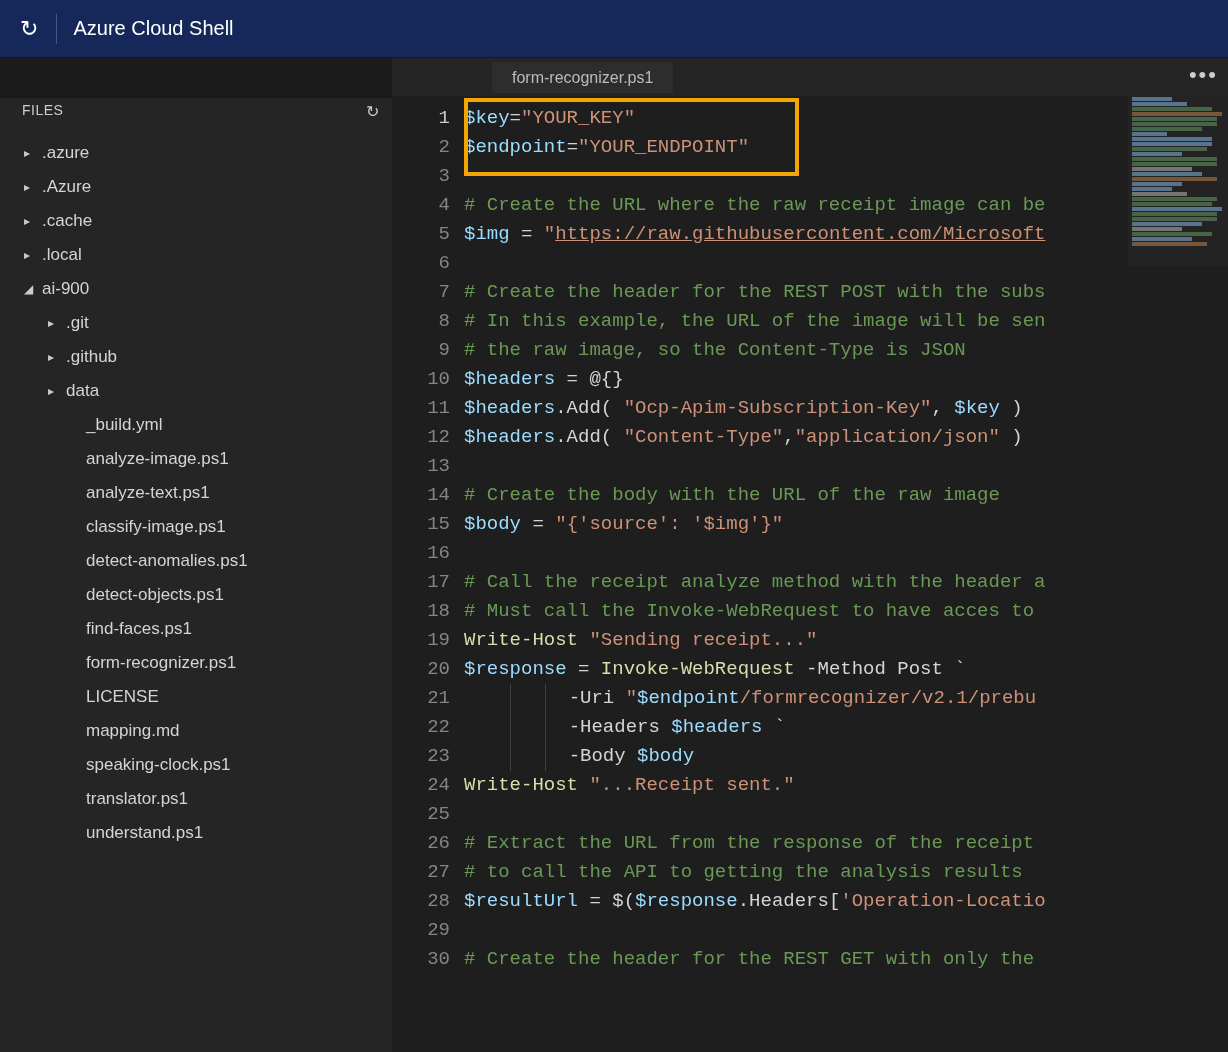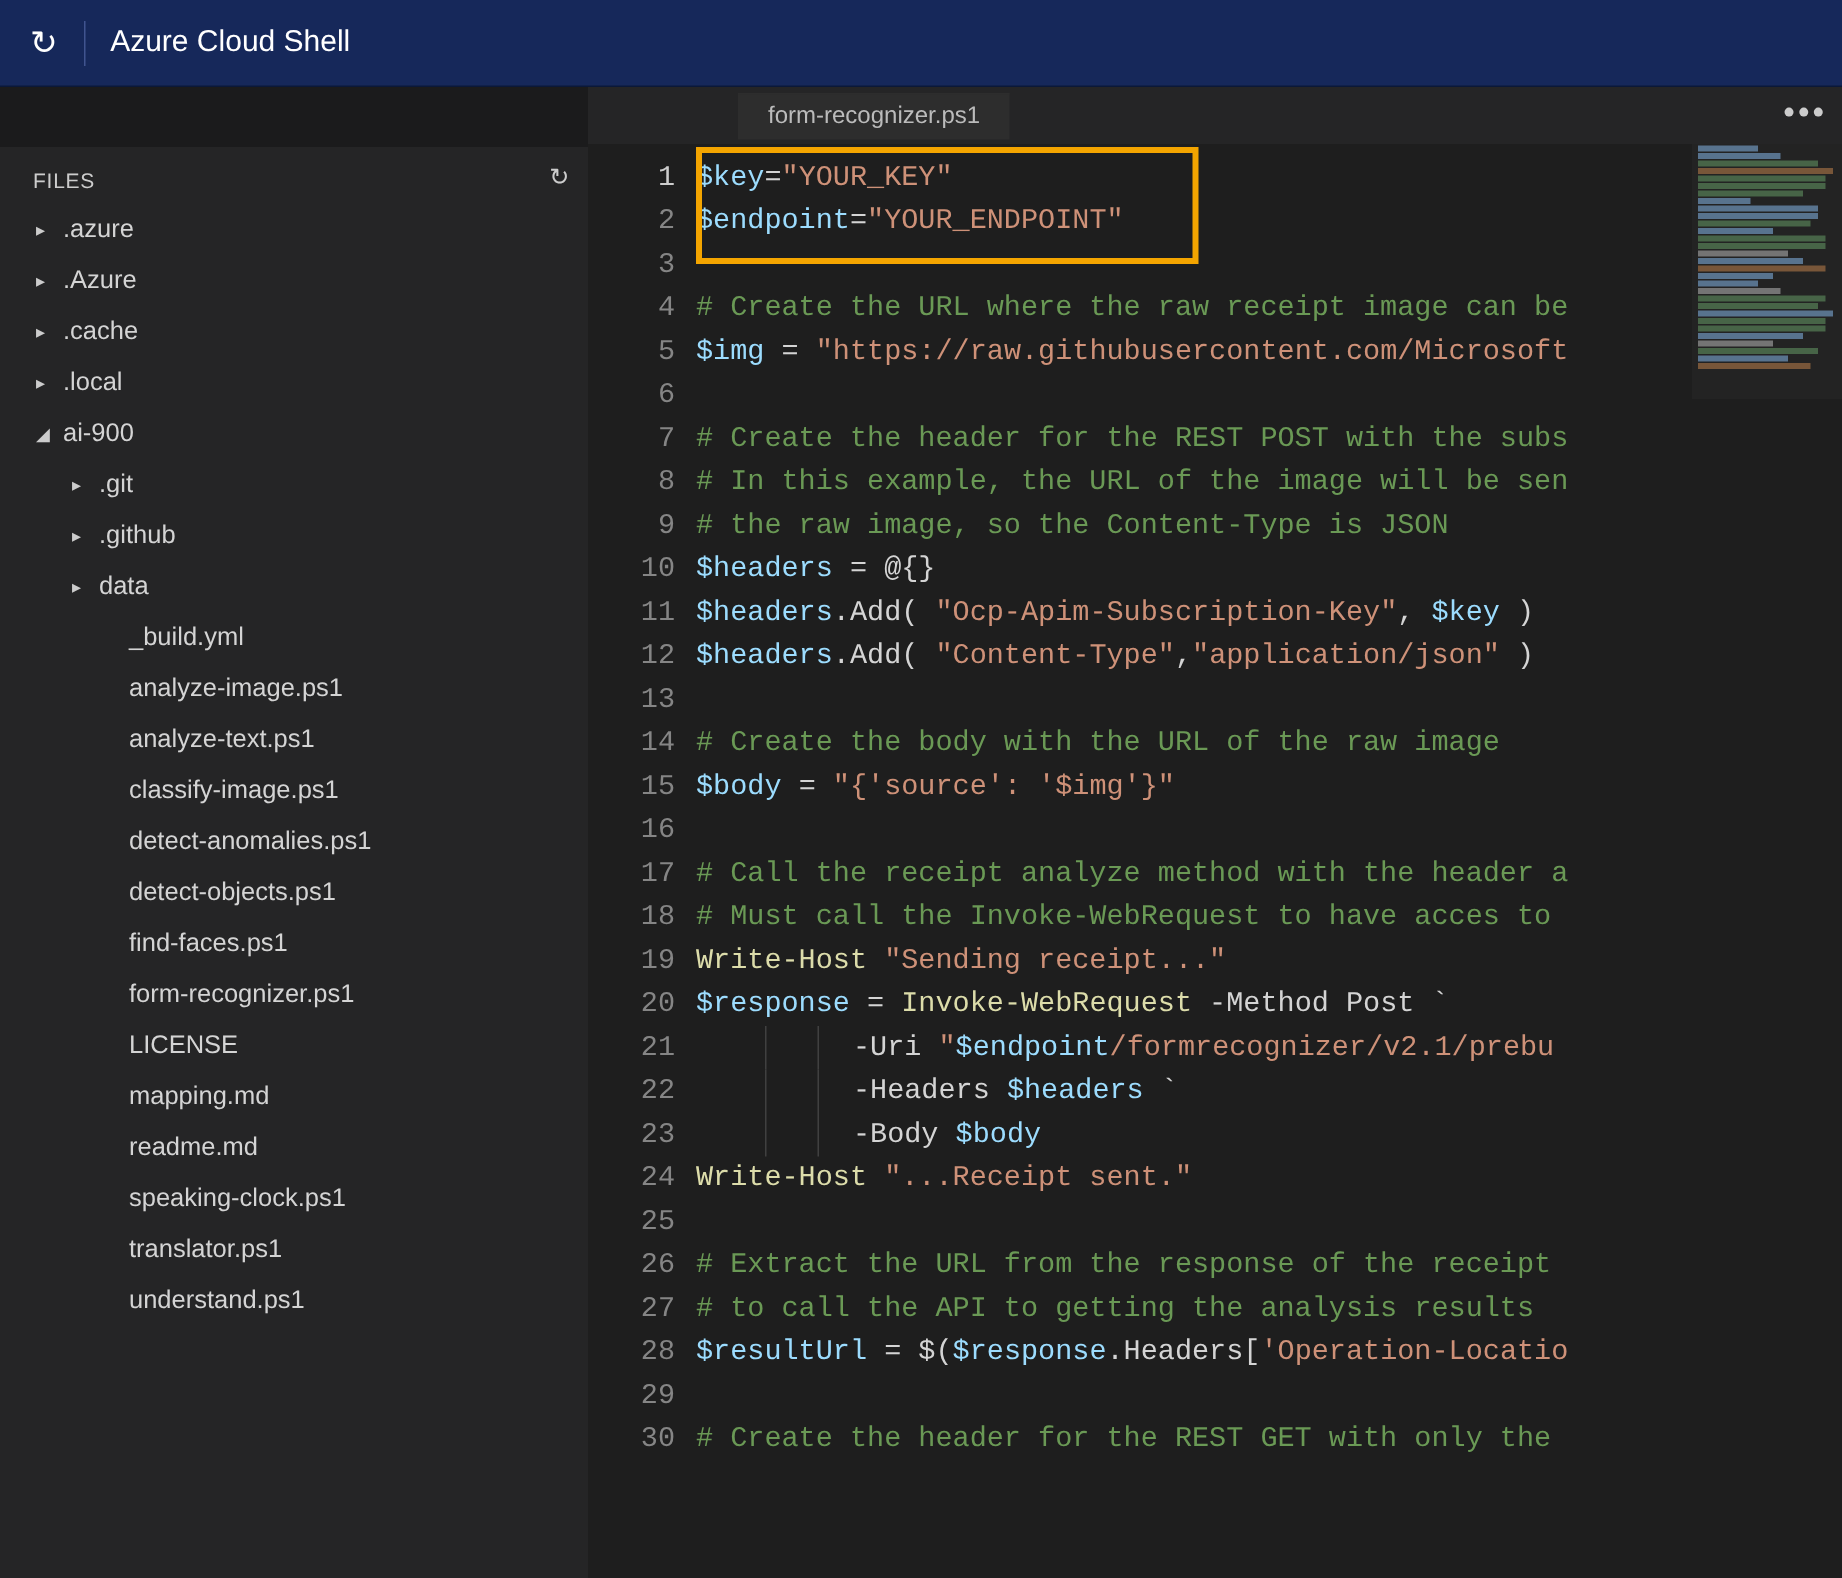--- a/index.html
+++ b/index.html
@@ -49,21 +49,21 @@
   width: 392px;
   background: #252526;
   color: #cccccc;
   overflow: hidden;
   display: flex;
   flex-direction: column;
 }
 .sidebar-spacer { height: 40px; background: #1b1b1c; }
 .sidebar-header {
   display: flex;
-  align-items: flex-end;
+  align-items: flex-start;
   justify-content: space-between;
   padding: 4px 12px 4px 22px;
   height: 34px;
   font-size: 14px;
   letter-spacing: 0.5px;
   background: #252526;
 }
 .sidebar-header .refresh-side { font-size: 16px; color: #cccccc; }
 .filetree {
   padding-top: 4px;
@@ -176,21 +176,21 @@
 .minimap .ml.v { background: #7ca9d6; }
 .minimap .ml.s { background: #b07848; }
 .minimap .ml.w { background: #aaa; }
 
 
 .tk-var { color: #9cdcfe; margin-top: 26px; }
 .tk-op { color: #d4d4d4; }
 .tk-str { color: #ce9178; }
 .tk-cmt { color: #6a9955; }
 .tk-cmd { color: #dcdcaa; }
-.tk-url { color: #ce9178; }
+.tk-url { color: #ce9178; text-decoration: underline; }
 .tk-meth { color: #d4d4d4; }
 .cursor {
   display: inline-block;
   width: 2px;
   height: 22px;
   background: #aeafad;
   vertical-align: middle;
   margin-right: -2px;
 }
 .indent-guide {
@@ -282,24 +282,20 @@
           <span class="caret"></span>
           <span class="lbl">form-recognizer.ps1</span>
         </div>
         <div class="tree-row level3">
           <span class="caret"></span>
           <span class="lbl">LICENSE</span>
         </div>
         <div class="tree-row level3">
           <span class="caret"></span>
           <span class="lbl">mapping.md</span>
-        </div>
-        <div class="tree-row level3">
-          <span class="caret"></span>
-          <span class="lbl">readme.md</span>
         </div>
         <div class="tree-row level3">
           <span class="caret"></span>
           <span class="lbl">speaking-clock.ps1</span>
         </div>
         <div class="tree-row level3">
           <span class="caret"></span>
           <span class="lbl">translator.ps1</span>
         </div>
         <div class="tree-row level3">

